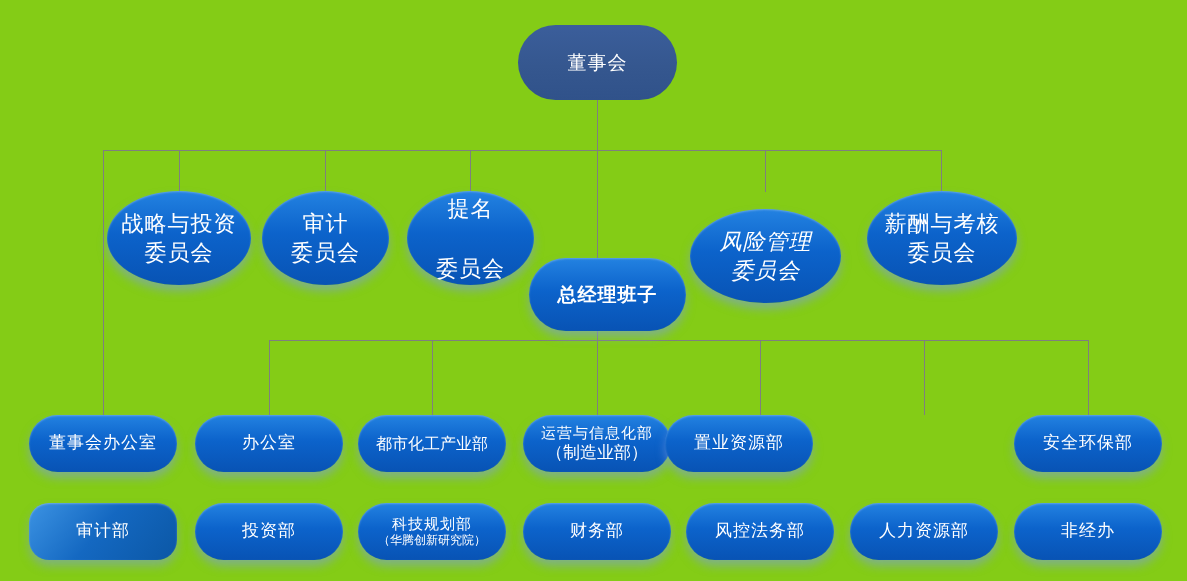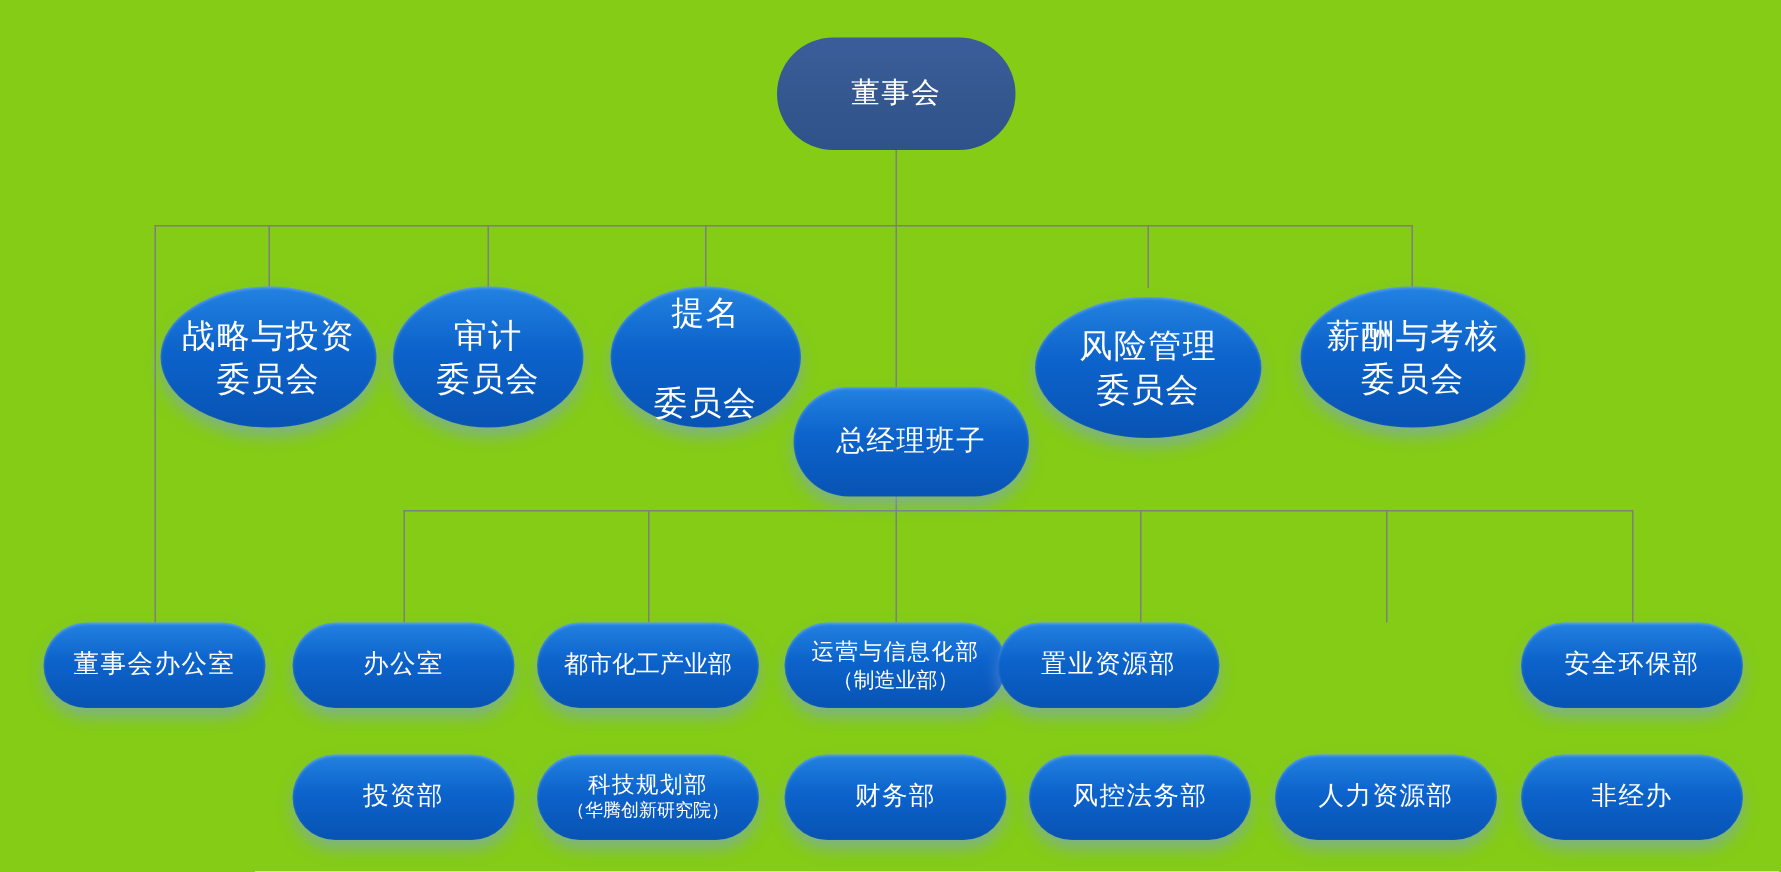--- a/index.html
+++ b/index.html
@@ -31,28 +31,28 @@
     box-shadow:0 6px 10px rgba(124,156,226,0.55), inset 0 1px 2px rgba(255,255,255,0.28);
   }
   .committee{
     border-radius:50%;
     font-size:22px;
     line-height:29px;
   }
   .gm{
     border-radius:37px;
     font-size:19px;
-    font-weight:normal;
+    font-weight:bold;
     text-align:center;
   }
   .dept{
     border-radius:29px;
     font-size:17px;
   }
-  .dept .sub{font-size:14px;letter-spacing:0;}
+  .dept .sub{font-size:17px;letter-spacing:0;}
   .dept.small-main .l1{font-size:15px;}
   .dept.tight .l1{font-size:16px;letter-spacing:0;}
   .dept.audit{
     background:linear-gradient(130deg,#3c93e3 0%,#1468c1 48%,#0b57a5 100%);
     border-radius:20px;
     box-shadow:0 6px 10px rgba(124,156,226,0.5), inset 0 1px 2px rgba(255,255,255,0.3);
   }
   .dept.r4c3 .sub{font-size:12px;}
 </style>
 </head>
@@ -85,21 +85,21 @@
     <span>委员会</span>
   </div>
   <div class="node oval committee" style="left:262px;top:191px;width:127px;height:94px;">
     <span>审计</span>
     <span>委员会</span>
   </div>
   <div class="node oval committee" style="left:407px;top:191px;width:127px;height:94px;gap:31px;">
     <span>提名</span>
     <span>委员会</span>
   </div>
-  <div class="node oval committee" style="left:690px;top:198px;width:151px;height:94px;">
+  <div class="node oval committee" style="left:690px;top:209px;width:151px;height:94px;font-style:italic;">
     <span>风险管理</span>
     <span>委员会</span>
   </div>
   <div class="node oval committee" style="left:867px;top:191px;width:150px;height:94px;">
     <span>薪酬与考核</span>
     <span>委员会</span>
   </div>
 
   <div class="node oval gm" style="left:529px;top:258px;width:157px;height:73px;">
     <span>总经理班子</span>
@@ -118,20 +118,23 @@
     <span class="l1">运营与信息化部</span>
     <span class="sub">（制造业部）</span>
   </div>
   <div class="node oval dept" style="left:665px;top:415px;width:148px;height:57px;">
     <span class="l1">置业资源部</span>
   </div>
   <div class="node oval dept" style="left:1014px;top:415px;width:148px;height:57px;">
     <span class="l1">安全环保部</span>
   </div>
 
+  <div class="node oval dept audit" style="left:29px;top:503px;width:148px;height:57px;">
+    <span class="l1">审计部</span>
+  </div>
   <div class="node oval dept" style="left:195px;top:503px;width:148px;height:57px;">
     <span class="l1">投资部</span>
   </div>
   <div class="node oval dept small-main r4c3" style="left:358px;top:503px;width:148px;height:57px;line-height:1.3;">
     <span class="l1">科技规划部</span>
     <span class="sub">（华腾创新研究院）</span>
   </div>
   <div class="node oval dept" style="left:523px;top:503px;width:148px;height:57px;">
     <span class="l1">财务部</span>
   </div>

